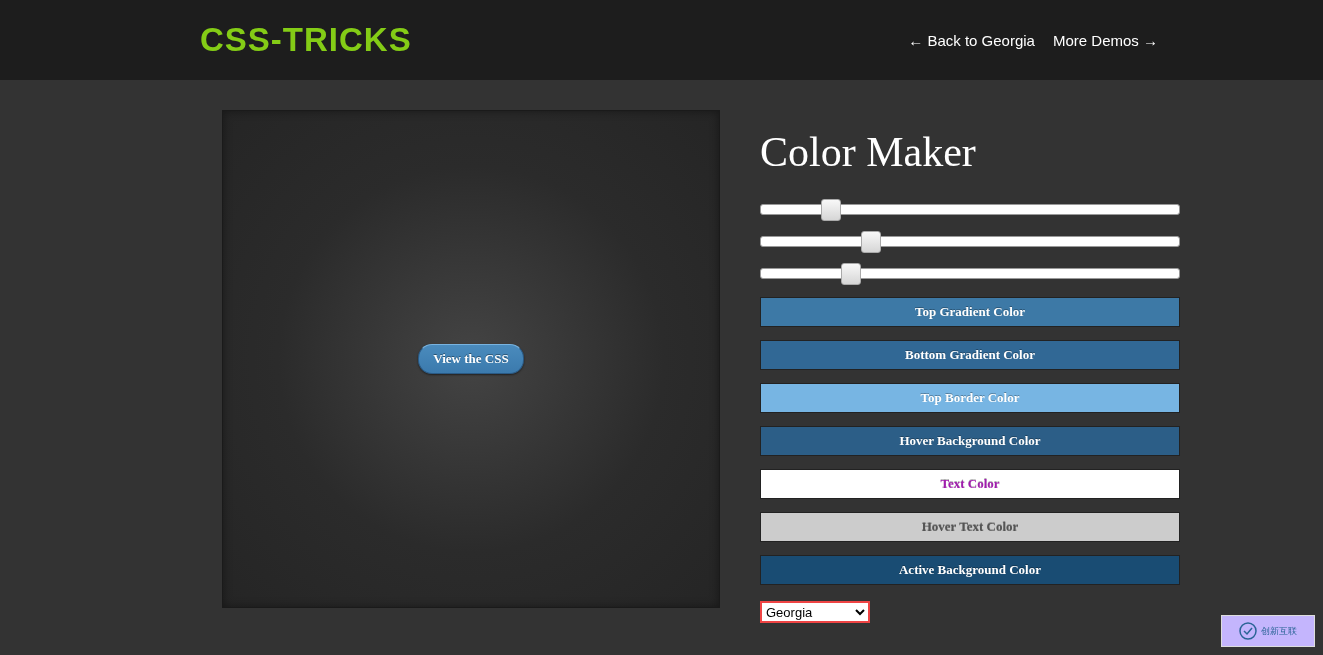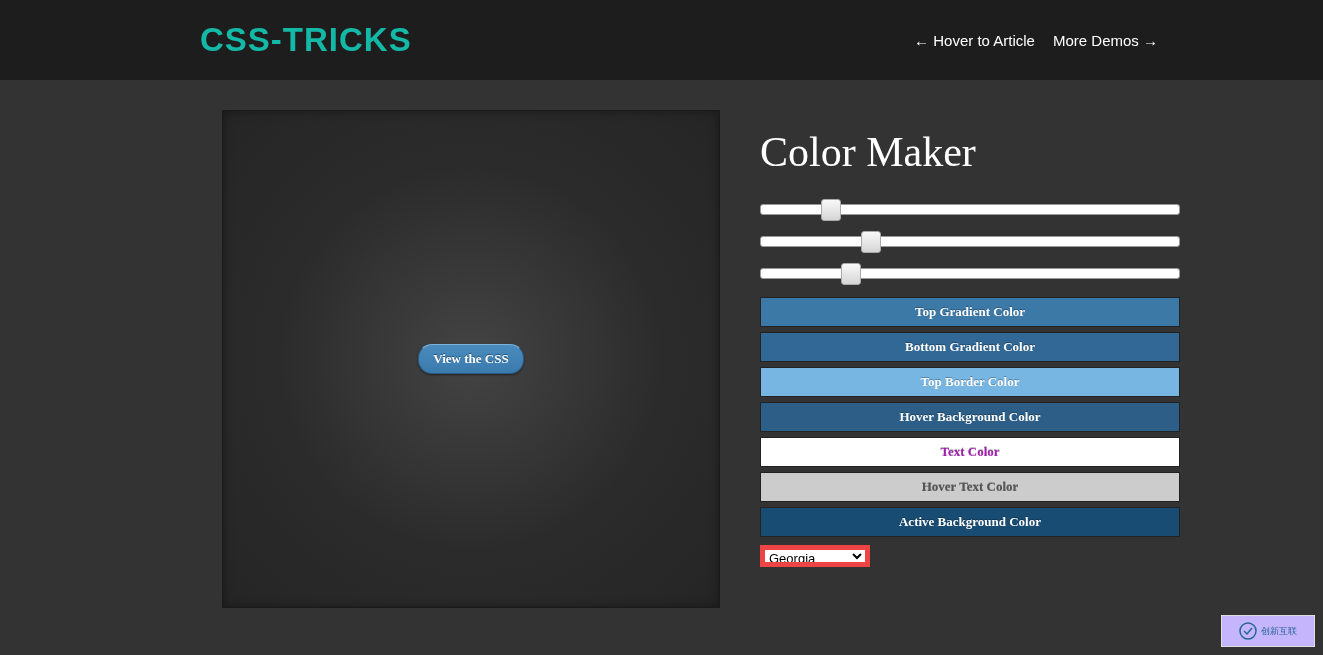--- a/index.html
+++ b/index.html
@@ -22,21 +22,21 @@
       display: flex;
       align-items: center;
       justify-content: space-between;
       padding: 0 165px 0 200px;
     }
     .logo {
       font-family: Arial, Helvetica, sans-serif;
       font-weight: 800;
       font-size: 33px;
       letter-spacing: 1px;
-      color: #14b8a6;
+      color: #84cc16;
     }
     .nav-links {
       display: flex;
       gap: 18px;
       font-family: Arial, sans-serif;
       font-size: 15px;
     }
     .nav-link {
       color: #fff;
       cursor: pointer;
@@ -114,34 +114,34 @@
     }
     .color-row {
       width: 100%;
       height: 30px;
       display: flex;
       align-items: center;
       justify-content: center;
       font-family: Georgia, serif;
       font-weight: bold;
       font-size: 13px;
-      margin-bottom: 5px;
+      margin-bottom: 13px;
       border: 1px solid #222;
       cursor: pointer;
       text-shadow: 0 -1px 0 rgba(0,0,0,0.3);
     }
     .font-select {
       width: 110px;
       height: 22px;
       font-family: Arial, sans-serif;
       font-size: 13px;
       margin-top: 3px;
       background: #fff;
       color: #000;
-      border: 5px solid #ef4444;
+      border: 2px solid #ef4444;
     }
     .watermark {
       position: absolute;
       bottom: 8px;
       right: 8px;
       width: 94px;
       height: 32px;
       background: #c4b5fd;
       display: flex;
       align-items: center;
@@ -154,21 +154,21 @@
     .watermark svg {
       margin-right: 4px;
     }
   </style>
 </head>
 <body>
 
 <div class="header">
   <div class="logo">CSS-TRICKS</div>
   <div class="nav-links">
-    <span class="nav-link">← Hover to Article</span>
+    <span class="nav-link">← Back to Georgia</span>
     <span class="nav-link">More Demos →</span>
   </div>
 </div>
 
 <div class="main">
   <div class="preview-panel">
     <button class="preview-button">View the CSS</button>
   </div>
 
   <div class="controls-panel">

